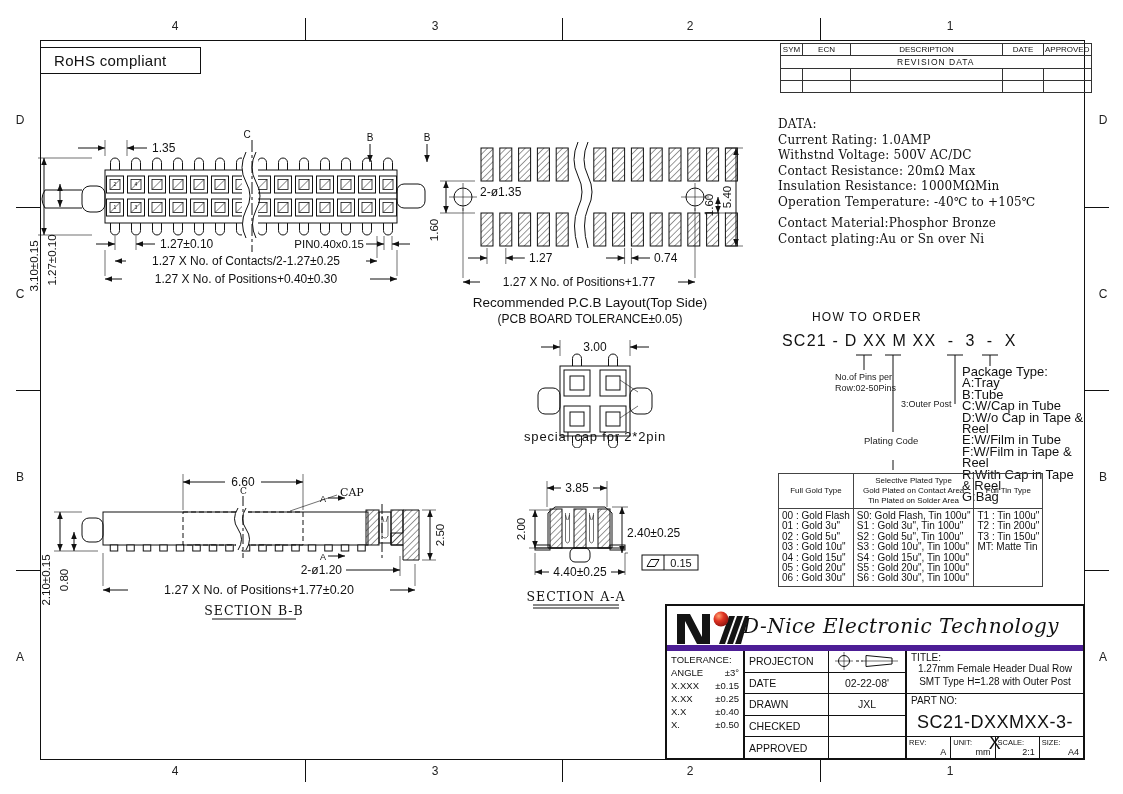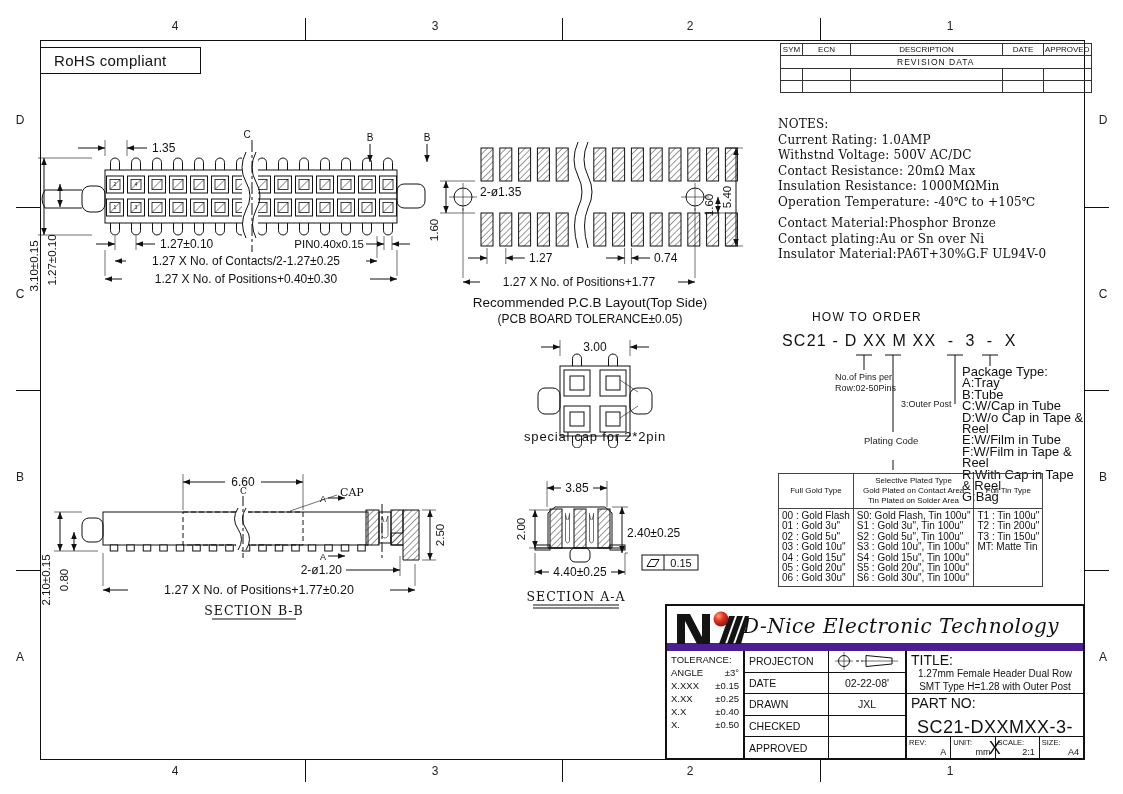--- a/index.html
+++ b/index.html
@@ -26,40 +26,40 @@
   .hto-code{left:782px;top:332px;font-size:16px;letter-spacing:1.2px;white-space:pre}
   .small-note{font-size:9px;line-height:10.5px;color:#222}
   .pkg{left:962px;top:366px;width:122px;font-size:13px;line-height:11.4px}
   
   .plat{left:778px;top:473px}
   .plat td{border:1px solid #444;vertical-align:top;padding:2px 3px}
   .plat .hd{font-size:8px;text-align:center;line-height:10px;vertical-align:middle;height:35px}
   .plat .bd{font-size:10px;line-height:10.4px;white-space:nowrap}
   
   .tb{left:665px;top:604px;width:420px;height:156px;border:2px solid #111}
-  .tb-logo{position:absolute;left:0;top:0;width:100%;height:45px;border-bottom:8px solid #4c1d95}
+  .tb-logo{position:absolute;left:0;top:0;width:100%;height:45px;border-bottom:6px solid #4c1d95}
   .company{position:absolute;left:76px;top:8px;font-family:"DejaVu Serif",serif;
            font-style:italic;font-size:20px;letter-spacing:.5px;white-space:nowrap}
   .tb-low{position:absolute;left:0;top:45px;right:0;bottom:0;display:flex}
   .colA{width:78px;border-right:2px solid #111;padding:2px 4px;font-size:9.5px;line-height:13px}
   .colA .r{display:flex;justify-content:space-between}
   .colB{width:162px;border-right:2px solid #111;display:flex;flex-direction:column}
   .colB .row{flex:1;display:flex;border-bottom:1.4px solid #111}
   .colB .row:last-child{border-bottom:none}
   .colB .lab{width:84px;border-right:1.4px solid #111;font-size:10.5px;display:flex;align-items:center;padding-left:4px}
   .colB .val{flex:1;font-size:10.5px;display:flex;align-items:center;justify-content:center}
   .colC{flex:1;display:flex;flex-direction:column}
   .c-title{height:43px;border-bottom:1.4px solid #111;padding:1px 4px}
   .c-part{height:43px;border-bottom:1.4px solid #111;padding:1px 4px}
   .c-bot{flex:1;display:flex}
   .c-bot .cell{flex:1;border-right:1.4px solid #111;position:relative}
   .c-bot .cell:last-child{border-right:none}
   .cell .lb{position:absolute;left:2px;top:1px;font-size:7.5px}
   .cell .vl{position:absolute;right:4px;bottom:1px;font-size:9px}
-  .lab10{font-size:14px}
+  .lab10{font-size:10px}
   .tcent{text-align:center;font-size:10px;line-height:12.5px}
   .pno{font-size:18px;text-align:center;letter-spacing:.5px;margin-top:6px}
   
   svg text{font-family:"Liberation Sans",sans-serif;fill:#111}
   svg .ser{font-family:"DejaVu Serif",serif}
   .k{stroke:#111;stroke-width:1;fill:none}
   .k5{stroke:#111;stroke-width:.6;fill:none}
   .wb{fill:#fff;stroke:none}
   .cap-lbl{left:505px;top:429px;width:180px;text-align:center;font-size:13px;letter-spacing:.8px}
 </style>
@@ -156,30 +156,29 @@
           <td></td>
           <td></td>
           <td></td>
           <td></td>
           <td></td>
         </tr>
   </tbody>
     </table>
 
   <div class="abs notes">
-    <div>NOTES:</div>
+    <div>DATA:</div>
     <div>Current Rating: 1.0AMP</div>
     <div>Withstnd Voltage: 500V AC/DC</div>
     <div>Contact Resistance: 20mΩ Max</div>
     <div>Insulation Resistance: 1000MΩMin</div>
     <div>Operation Temperature: -40℃ to +105℃</div>
     <div class="gap"></div>
     <div>Contact Material:Phosphor Bronze</div>
     <div>Contact plating:Au or Sn over Ni</div>
-    <div>Insulator Material:PA6T+30%G.F UL94V-0</div>
   </div>
 
   <div class="abs hto-head">HOW TO ORDER</div>
   <div class="abs hto-code">SC21 - D XX M XX  -  3  -  X</div>
   <svg class="abs" style="left:780px;top:352px" width="305" height="118" viewBox="0 0 305 118">
     <line class="k" x1="76" y1="3" x2="92" y2="3"></line>
       <line class="k" x1="84" y1="3" x2="84" y2="18"></line>
     <line class="k" x1="105" y1="3" x2="121" y2="3"></line>
       <line class="k" x1="113" y1="3" x2="113" y2="80"></line>
     <line class="k" x1="113" y1="108" x2="113" y2="118"></line>

